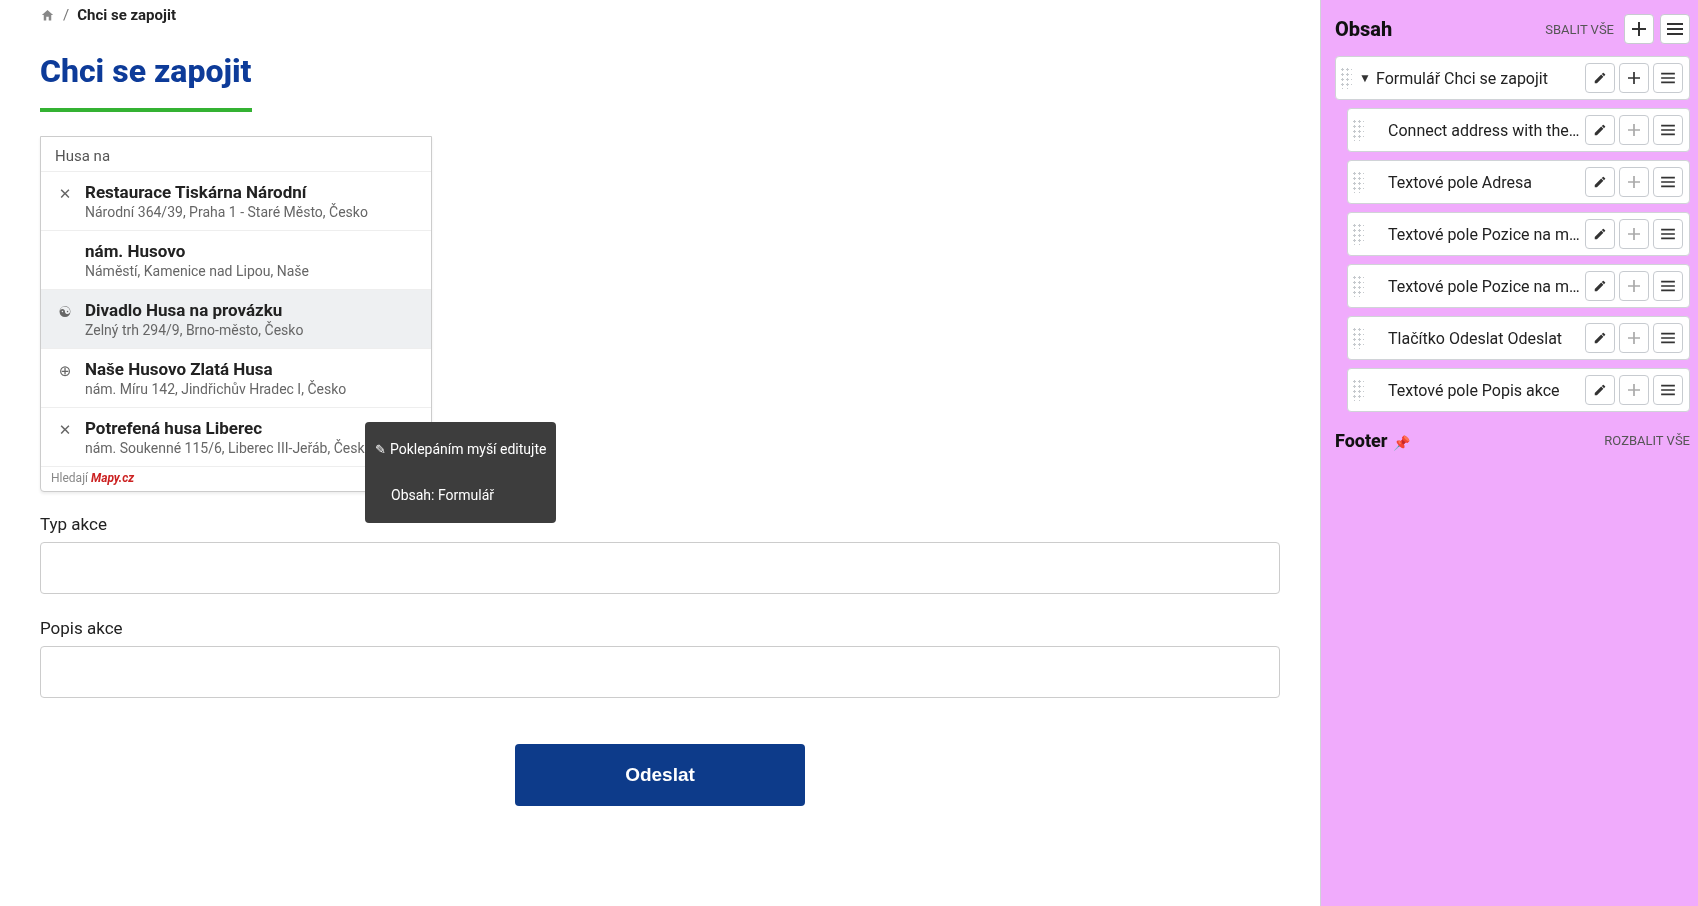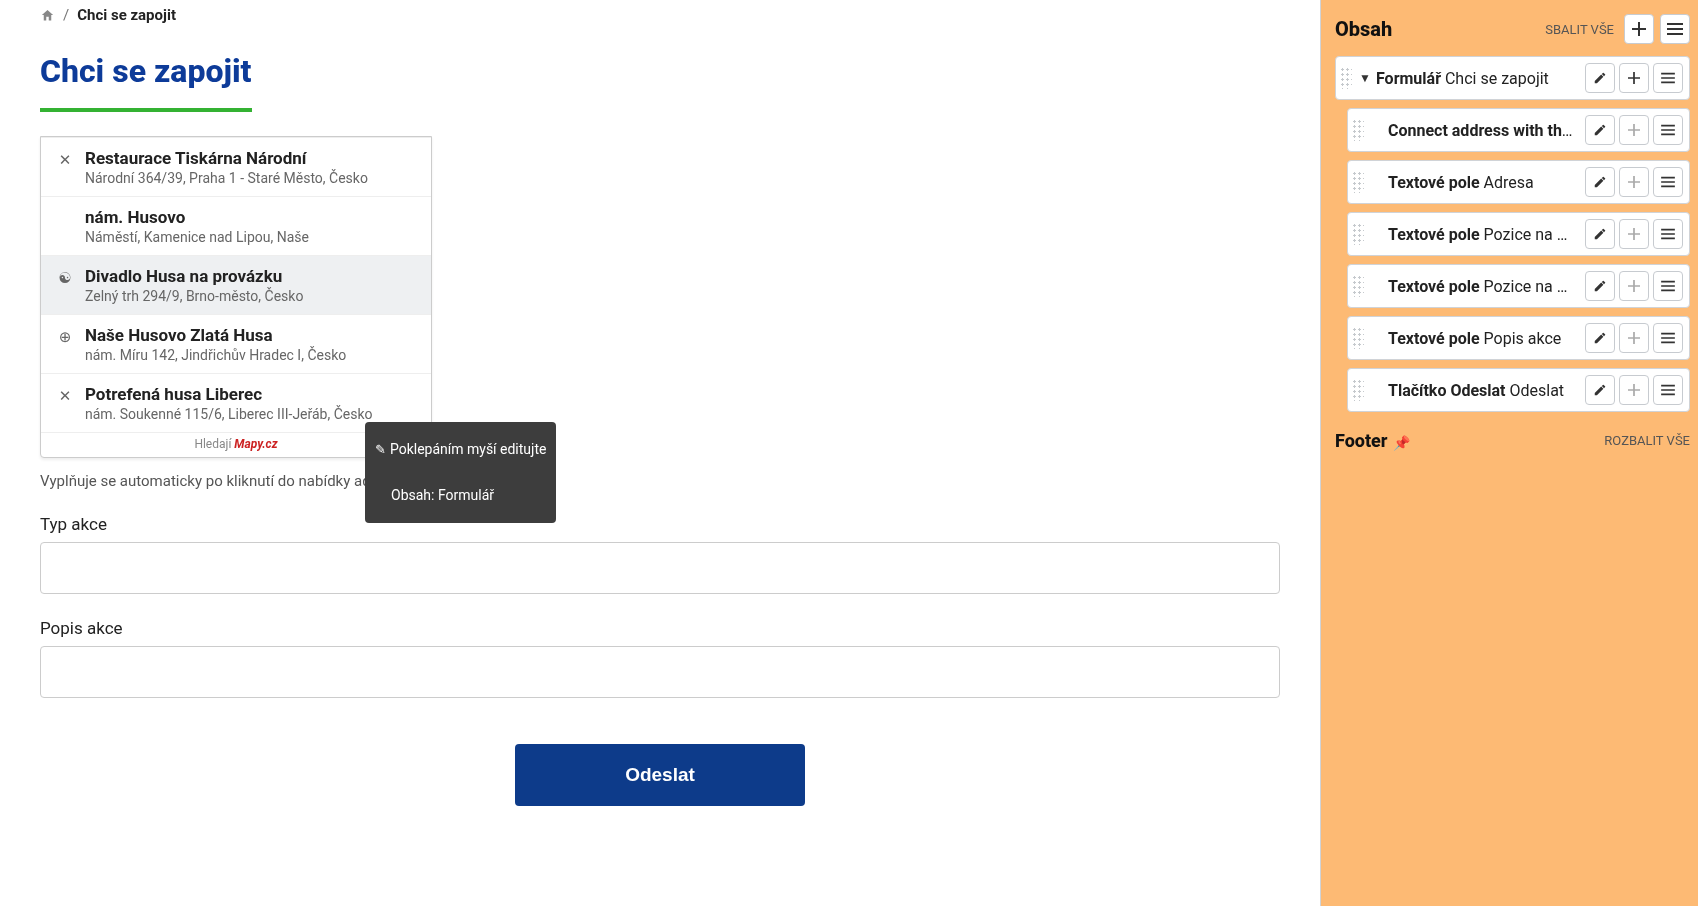--- a/index.html
+++ b/index.html
@@ -97,21 +97,21 @@
   padding: 10px 14px 10px 14px;
   border-top: 1px solid #eee;
 }
 .suggest-item.hovered { background: #eef0f2; }
 .suggest-icon { width: 20px; display:flex; align-items:flex-start; justify-content:center; padding-top:3px; color: #666; font-size: 15px; }
 .suggest-text { flex: 1; }
 .suggest-title { font-size: 17px; font-weight: 700; color: #222; }
 .suggest-sub { font-size: 14px; color: #666; margin-top: 2px; }
 .suggest-footer {
   border-top: 1px solid #eee;
-  text-align: center;
+  text-align: left;
   padding: 4px 10px 6px 10px;
   font-size: 12px;
   color: #888;
 }
 .mapy-logo { font-style: italic; font-weight: 700; color: #c22; }
 
 
 .tooltip {
   position: absolute;
   left: 325px;
@@ -123,21 +123,21 @@
   padding: 18px 10px;
   z-index: 20;
   line-height: 1.35;
 }
 .tooltip .pencil { margin-right: 4px; font-size: 13px; }
 .tooltip-line2 { padding-left: 16px; font-weight: 400; margin-top: 27px; }
 
 
 .sidebar {
   width: 378px;
-  background: #fdba74;
+  background: #f0abfc;
   border-left: 1px solid #d0d3d7;
   padding: 14px 8px 14px 14px;
   overflow-y: auto;
 }
 .sb-header {
   display: flex;
   align-items: center;
   justify-content: space-between;
   margin-bottom: 12px;
 }
@@ -184,21 +184,21 @@
   cursor: pointer;
 }
 .tree-row .row-text {
   flex: 1;
   font-size: 16px;
   color: #222;
   white-space: nowrap;
   overflow: hidden;
   text-overflow: ellipsis;
 }
-.tree-row .row-text .bold { font-weight: 700; }
+.tree-row .row-text .bold { font-weight: 400; }
 .tree-row .row-actions { display: flex; gap: 4px; }
 .indent-1 { margin-left: 12px; }
 .sb-footer {
   display: flex;
   align-items: center;
   justify-content: space-between;
   margin-top: 18px;
 }
 .sb-footer-title {
   font-size: 18px; font-weight: 800; color: #111; display:flex; align-items:flex-end; gap:6px;
@@ -221,20 +221,21 @@
 
   <h1 class="page-title">Chci se zapojit</h1>
 
   <div class="form-group suggest-wrap">
     <label class="form-label">
       <span>Adresa</span>
       <span class="required">*</span>
     </label>
 
     <div class="suggest-box">
+      <div class="suggest-query">Husa na</div>
       <div id="suggest-items">
           <div class="suggest-item">
             <div class="suggest-icon">✕</div>
             <div class="suggest-text">
               <div class="suggest-title">Restaurace Tiskárna Národní</div>
               <div class="suggest-sub">Národní 364/39, Praha 1 - Staré Město, Česko</div>
             </div>
           </div>
           <div class="suggest-item">
             <div class="suggest-icon"></div>
@@ -421,43 +422,43 @@
           <span class="icon-btn">
             <svg width="14" height="12" viewBox="0 0 16 14">
               <path d="M0 1h16v2H0zM0 6h16v2H0zM0 11h16v2H0z" fill="currentColor"></path>
             </svg>
           </span>
         </span>
       </div>
       <div class="tree-row indent-1">
         <span class="drag-handle"></span>
         <span class="blank-caret"></span>
+        <span class="row-text"><span class="bold">Tlačítko Odeslat</span> Odeslat</span>
+        <span class="row-actions">
+          <span class="icon-btn">
+            <svg width="14" height="14" viewBox="0 0 24 24">
+              <path fill="currentColor" d="M3 17.25V21h3.75L17.81 9.94l-3.75-3.75L3 17.25zM20.71 7.04a1 1 0 0 0 0-1.41l-2.34-2.34a1 1 0 0 0-1.41 0l-1.83 1.83 3.75 3.75 1.83-1.83z"></path>
+            </svg>
+          </span>
+          <span class="icon-btn disabled">
+            <svg width="12" height="12" viewBox="0 0 14 14">
+              <path d="M6 0h2v6h6v2H8v6H6V8H0V6h6z" fill="currentColor"></path>
+            </svg>
+          </span>
+          <span class="icon-btn">
+            <svg width="14" height="12" viewBox="0 0 16 14">
+              <path d="M0 1h16v2H0zM0 6h16v2H0zM0 11h16v2H0z" fill="currentColor"></path>
+            </svg>
+          </span>
+        </span>
+      </div>
+      <div class="tree-row indent-1">
+        <span class="drag-handle"></span>
+        <span class="blank-caret"></span>
         <span class="row-text"><span class="bold">Textové pole</span> Popis akce</span>
-        <span class="row-actions">
-          <span class="icon-btn">
-            <svg width="14" height="14" viewBox="0 0 24 24">
-              <path fill="currentColor" d="M3 17.25V21h3.75L17.81 9.94l-3.75-3.75L3 17.25zM20.71 7.04a1 1 0 0 0 0-1.41l-2.34-2.34a1 1 0 0 0-1.41 0l-1.83 1.83 3.75 3.75 1.83-1.83z"></path>
-            </svg>
-          </span>
-          <span class="icon-btn disabled">
-            <svg width="12" height="12" viewBox="0 0 14 14">
-              <path d="M6 0h2v6h6v2H8v6H6V8H0V6h6z" fill="currentColor"></path>
-            </svg>
-          </span>
-          <span class="icon-btn">
-            <svg width="14" height="12" viewBox="0 0 16 14">
-              <path d="M0 1h16v2H0zM0 6h16v2H0zM0 11h16v2H0z" fill="currentColor"></path>
-            </svg>
-          </span>
-        </span>
-      </div>
-      <div class="tree-row indent-1">
-        <span class="drag-handle"></span>
-        <span class="blank-caret"></span>
-        <span class="row-text"><span class="bold">Tlačítko Odeslat</span> Odeslat</span>
         <span class="row-actions">
           <span class="icon-btn">
             <svg width="14" height="14" viewBox="0 0 24 24">
               <path fill="currentColor" d="M3 17.25V21h3.75L17.81 9.94l-3.75-3.75L3 17.25zM20.71 7.04a1 1 0 0 0 0-1.41l-2.34-2.34a1 1 0 0 0-1.41 0l-1.83 1.83 3.75 3.75 1.83-1.83z"></path>
             </svg>
           </span>
           <span class="icon-btn disabled">
             <svg width="12" height="12" viewBox="0 0 14 14">
               <path d="M6 0h2v6h6v2H8v6H6V8H0V6h6z" fill="currentColor"></path>
             </svg>

